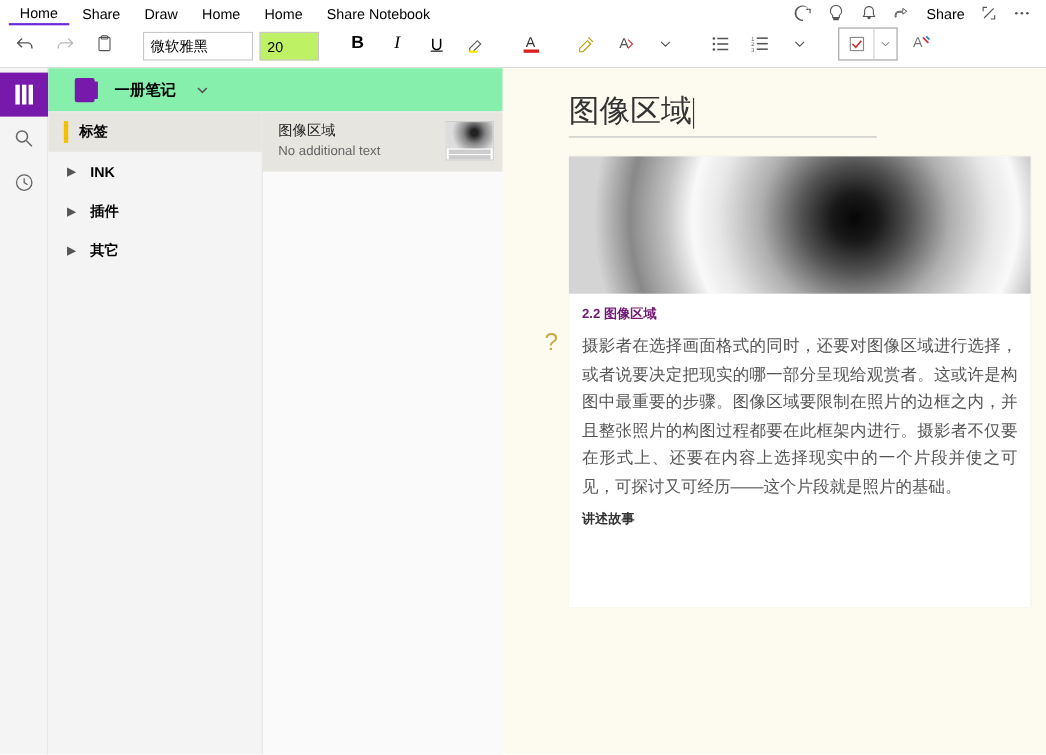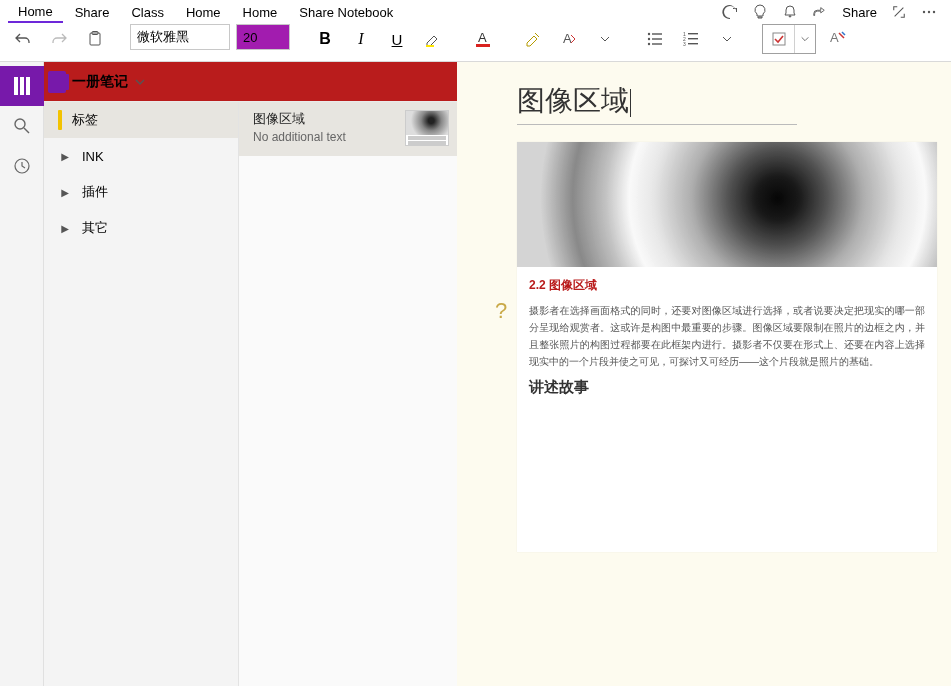--- a/index.html
+++ b/index.html
@@ -7,42 +7,42 @@
 
 
 .menubar { height: 24px; display: flex; align-items: center; padding: 0 8px; gap: 2px; }
 .menubar .mitem { padding: 2px 10px; cursor: default; }
 .menubar .mitem.active { border-bottom: 2px solid #6d28d9; color: #000; font-weight: 400; }
 .menubar .spacer { flex: 1; }
 .menubar .ricon { width: 28px; height: 24px; display: flex; align-items: center; justify-content: center; }
 .menubar .share { display: flex; align-items: center; gap: 16px; padding: 0 6px; }
 
 
-.toolbar { height: 38px; display: flex; align-items: flex-start; padding: 0 8px 6px 8px; gap: 6px; border-bottom: 1px solid #d9d9d9; }
+.toolbar { height: 38px; display: flex; align-items: flex-end; padding: 0 8px 6px 8px; gap: 6px; border-bottom: 1px solid #d9d9d9; }
 .tbtn { width: 30px; height: 30px; display: flex; align-items: center; justify-content: center; }
 .font-name { width: 100px; height: 26px; border: 1px solid #c8c8c8; padding: 0 6px; font-size: 13px; display: flex; align-items: center; background: #fff; }
-.font-size { width: 54px; height: 26px; border: 1px solid #c8c8c8; padding: 0 6px; font-size: 13px; display: flex; align-items: center; background: #a21caf; }
+.font-size { width: 54px; height: 26px; border: 1px solid #c8c8c8; padding: 0 6px; font-size: 13px; display: flex; align-items: center; background: #bef264; }
 .toolbar svg { display: block; }
 .tag-box { width: 54px; height: 30px; border: 1px solid #a0a0a0; display: flex; align-items: center; background: #fff; }
 .tag-chk { width: 32px; display: flex; align-items: center; justify-content: center; border-right: 1px solid #d0d0d0; height: 100%; }
 .tag-dd  { width: 20px; display: flex; align-items: center; justify-content: center; height: 100%; }
 
 
 .body { display: flex; height: calc(686px - 24px - 38px); }
 .rail { width: 44px; background: #f4f4f4; border-right: 1px solid #e0e0e0; display: flex; flex-direction: column; align-items: center; padding-top: 4px; }
 .rail .railbtn { width: 44px; height: 40px; display: flex; align-items: center; justify-content: center; }
 .rail .railbtn.nb { background: #7719aa; }
 
 .middle { width: 413px; display: flex; flex-direction: column; background: #f7f7f7; }
-.nbhead { height: 40px; display: flex; align-items: center; padding: 0 4px; gap: 6px; border-bottom: 1px solid #eaeaea; background: #b91c1c; }
+.nbhead { height: 40px; display: flex; align-items: center; padding: 0 24px; gap: 18px; border-bottom: 1px solid #eaeaea; background: #86efac; }
 .nbhead .nbicon { width: 18px; height: 22px; background: #7719aa; border-radius: 2px; position: relative; }
 .nbhead .nbicon::after { content: ""; position: absolute; right: -3px; top: 3px; width: 4px; height: 16px; background: #7719aa; border-radius: 1px; }
 .nbhead .nbname { font-weight: 600; font-size: 14px; }
 .cols { flex: 1; display: flex; }
-.sections { width: 195px; background: #f4f4f4; border-right: 1px solid #e3e3e3; }
+.sections { width: 195px; background: #f4f4f4; border-right: 1px solid #e3e3e3; font-weight: bold; }
 .sec-item { height: 36px; display: flex; align-items: center; padding: 0 10px 0 14px; gap: 10px; font-size: 13px; }
 .sec-item.active { background: #e7e5e0; }
 .sec-item .bar { width: 4px; height: 20px; background: #f2c200; border-radius: 1px; }
 .sec-item .chev { width: 14px; text-align: center; font-size: 10px; color: #555; }
 .pages { flex: 1; background: #fafafa; }
 .page-item { padding: 8px 8px 10px 14px; display: flex; gap: 8px; background: #e7e5e0; }
 .page-item.active { background: #e7e5e0; }
 .page-item .ptxt { flex: 1; }
 .page-item .ptitle { font-size: 13px; color: #222; }
 .page-item .psub { font-size: 12px; color: #666; margin-top: 2px; }
@@ -53,32 +53,32 @@
 .canvas { flex: 1; background: #fdfbef; position: relative; overflow: hidden; }
 .ctitle-wrap { position: absolute; left: 60px; top: 20px; width: 280px; border-bottom: 1px solid #bbb; padding-bottom: 4px; }
 .ctitle { font-size: 28px; font-weight: 400; color: #333; }
 .ctitle .cursor { display: inline-block; width: 1px; height: 28px; background: #333; vertical-align: middle; margin-left: 1px; }
 .qmark { position: absolute; left: 38px; top: 236px; color: #c9a948; font-size: 22px; }
 .scan { position: absolute; left: 60px; top: 80px; width: 420px; height: 410px; background: #fff; box-shadow: 0 0 1px rgba(0,0,0,.1); overflow: hidden; }
 .scan .rose { height: 125px; background: radial-gradient(circle at 62% 45%, #111 0%, #222 8%, #555 18%, #aaa 32%, #ddd 46%, #eee 55%, #bbb 64%, #888 76%, #ccc 88%); filter: contrast(1.1); }
 .scan .sbody { padding: 10px 12px 0 12px; display: flex; gap: 10px; }
 .scan .sside { width: 72px; font-size: 8px; color: #888; line-height: 1.4; }
 .scan .smain { flex: 1; }
-.scan .shdr { font-size: 12px; color: #b91c1c; font-weight: 600; margin-bottom: 8px; }
-.scan .spar { font-size: 10px; color: #555; line-height: 1.7; text-align: justify; margin-bottom: 8px; }
-.scan .ssub { font-size: 15px; color: #333; font-weight: 600; margin: 6px 0; }
+.scan .shdr { font-size: 12px; color: #701a75; font-weight: 600; margin-bottom: 8px; }
+.scan .spar { font-size: 15px; color: #555; line-height: 1.7; text-align: justify; margin-bottom: 8px; }
+.scan .ssub { font-size: 12px; color: #333; font-weight: 600; margin: 6px 0; }
 
 </style>
 </head>
 <body>
 
 <div class="menubar">
   <div class="mitem active">Home</div>
   <div class="mitem">Share</div>
-  <div class="mitem">Class</div>
+  <div class="mitem">Draw</div>
   <div class="mitem">Home</div>
   <div class="mitem">Home</div>
   <div class="mitem">Share Notebook</div>
   <div class="spacer"></div>
   <div class="ricon">
     <svg width="16" height="16" viewBox="0 0 16 16">
         <path d="M8 2a6 6 0 015.2 3H11V4h4v4h-1V5.8A7 7 0 108 15v-1a6 6 0 110-12z" fill="#555"></path>
       </svg>
   </div>
   <div class="ricon">

